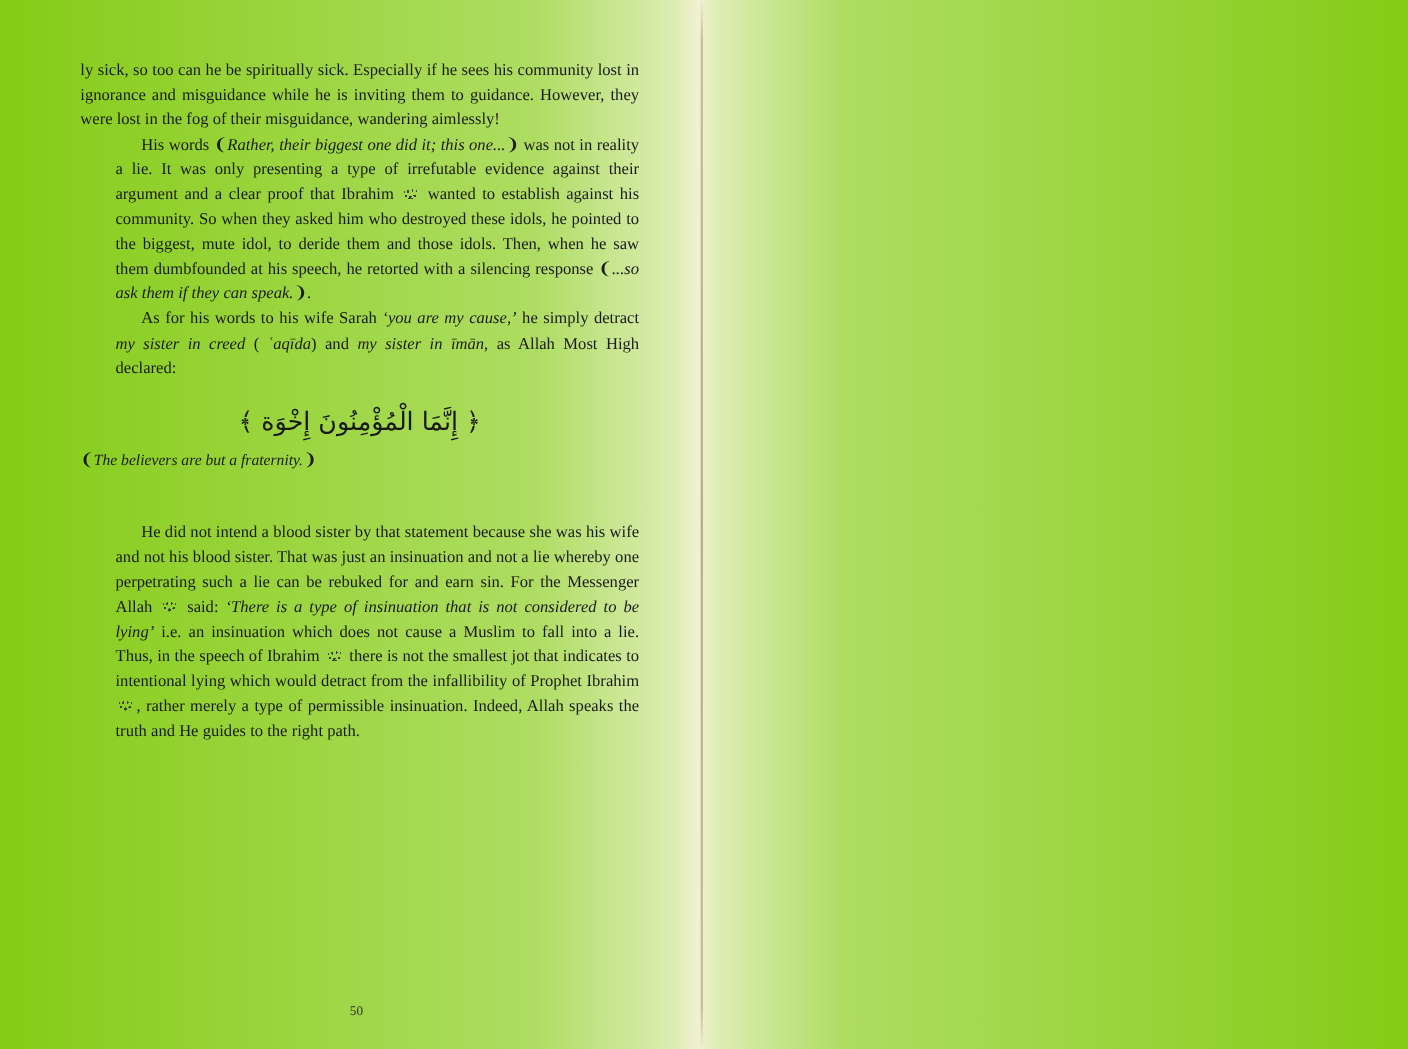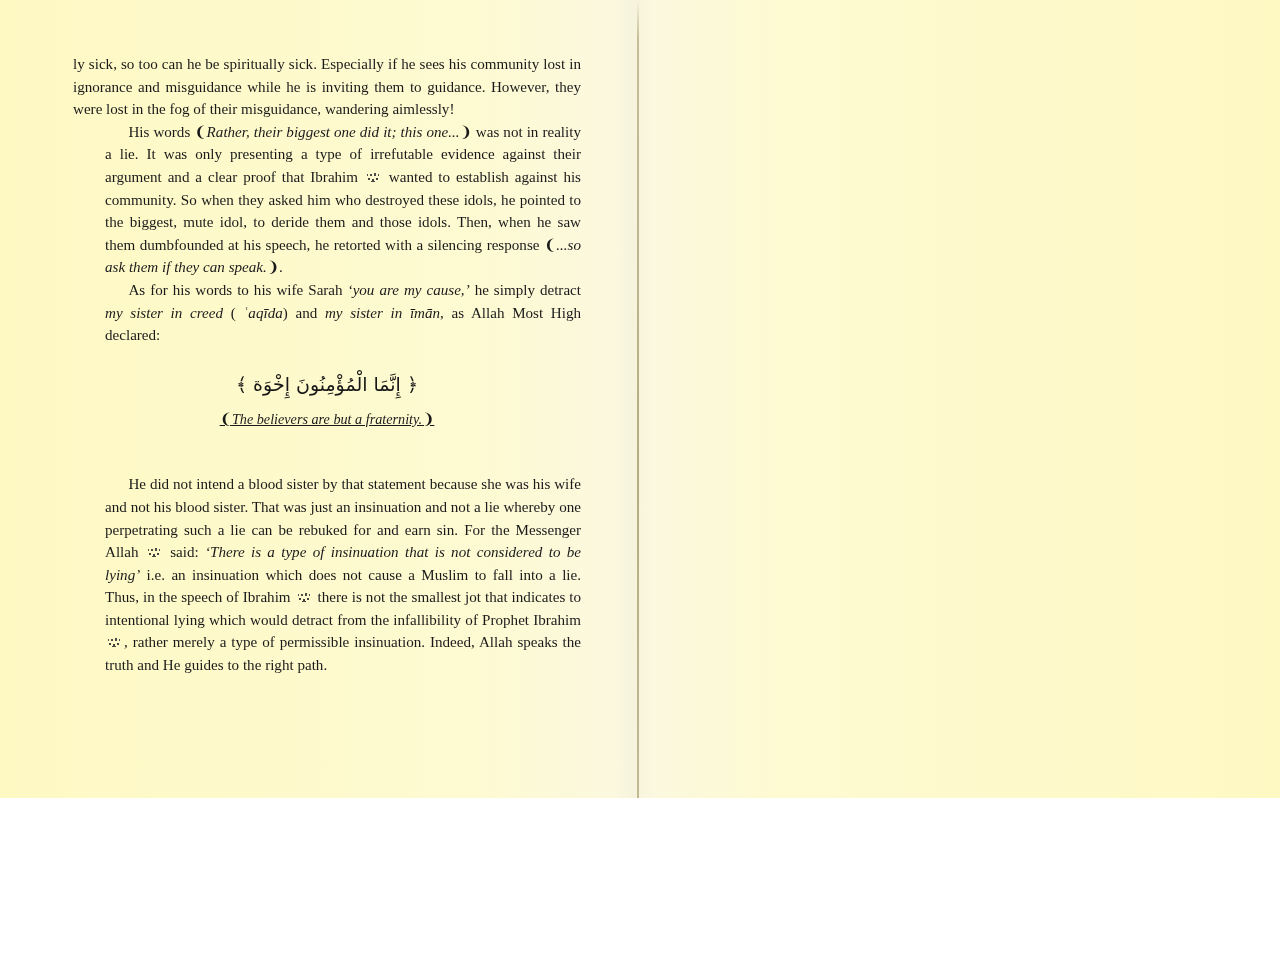--- a/index.html
+++ b/index.html
@@ -3,22 +3,22 @@
 <meta charset="utf-8">
 <style>
   html, body {
     margin: 0;
     padding: 0;
     background: #ffffff;
   }
   #page {
     position: relative;
     width: 1280px;
-    height: 798px;
-    background: #fef9c3;
+    height: 954px;
+    background: #84cc16;
     overflow: hidden;
     font-family: "Liberation Serif", "DejaVu Serif", serif;
     color: #1a1a1a;
   }
   
   #paper-tint {
     position: absolute;
     inset: 0;
     background:
       linear-gradient(to right,
@@ -98,30 +98,28 @@
       radial-gradient(ellipse 3.6px 0.9px at 7px 10.4px, #2e2e2e 60%, transparent 61%),
       radial-gradient(ellipse 1.0px 1.6px at 12.8px 4px, #3a3a3a 60%, transparent 61%),
       radial-gradient(ellipse 1.0px 1.6px at 1.6px 4.4px, #3a3a3a 60%, transparent 61%);
     opacity: 0.88;
   }
 
   .arabic-verse {
     font-family: "DejaVu Sans", "Liberation Sans", sans-serif;
     direction: rtl;
     text-align: center;
-    font-size: 19px;
+    font-size: 23px;
     line-height: 30px;
     color: #171717;
   }
   .trans-line {
     font-style: italic;
     font-size: 14.2px;
     line-height: 20.6px;
-    text-align: center;
-    text-decoration: underline;
   }
   .citation {
     text-align: right;
     font-size: 14.6px;
     line-height: 22px;
   }
   .folio {
     position: absolute;
     font-size: 12px;
     color: #303030;

